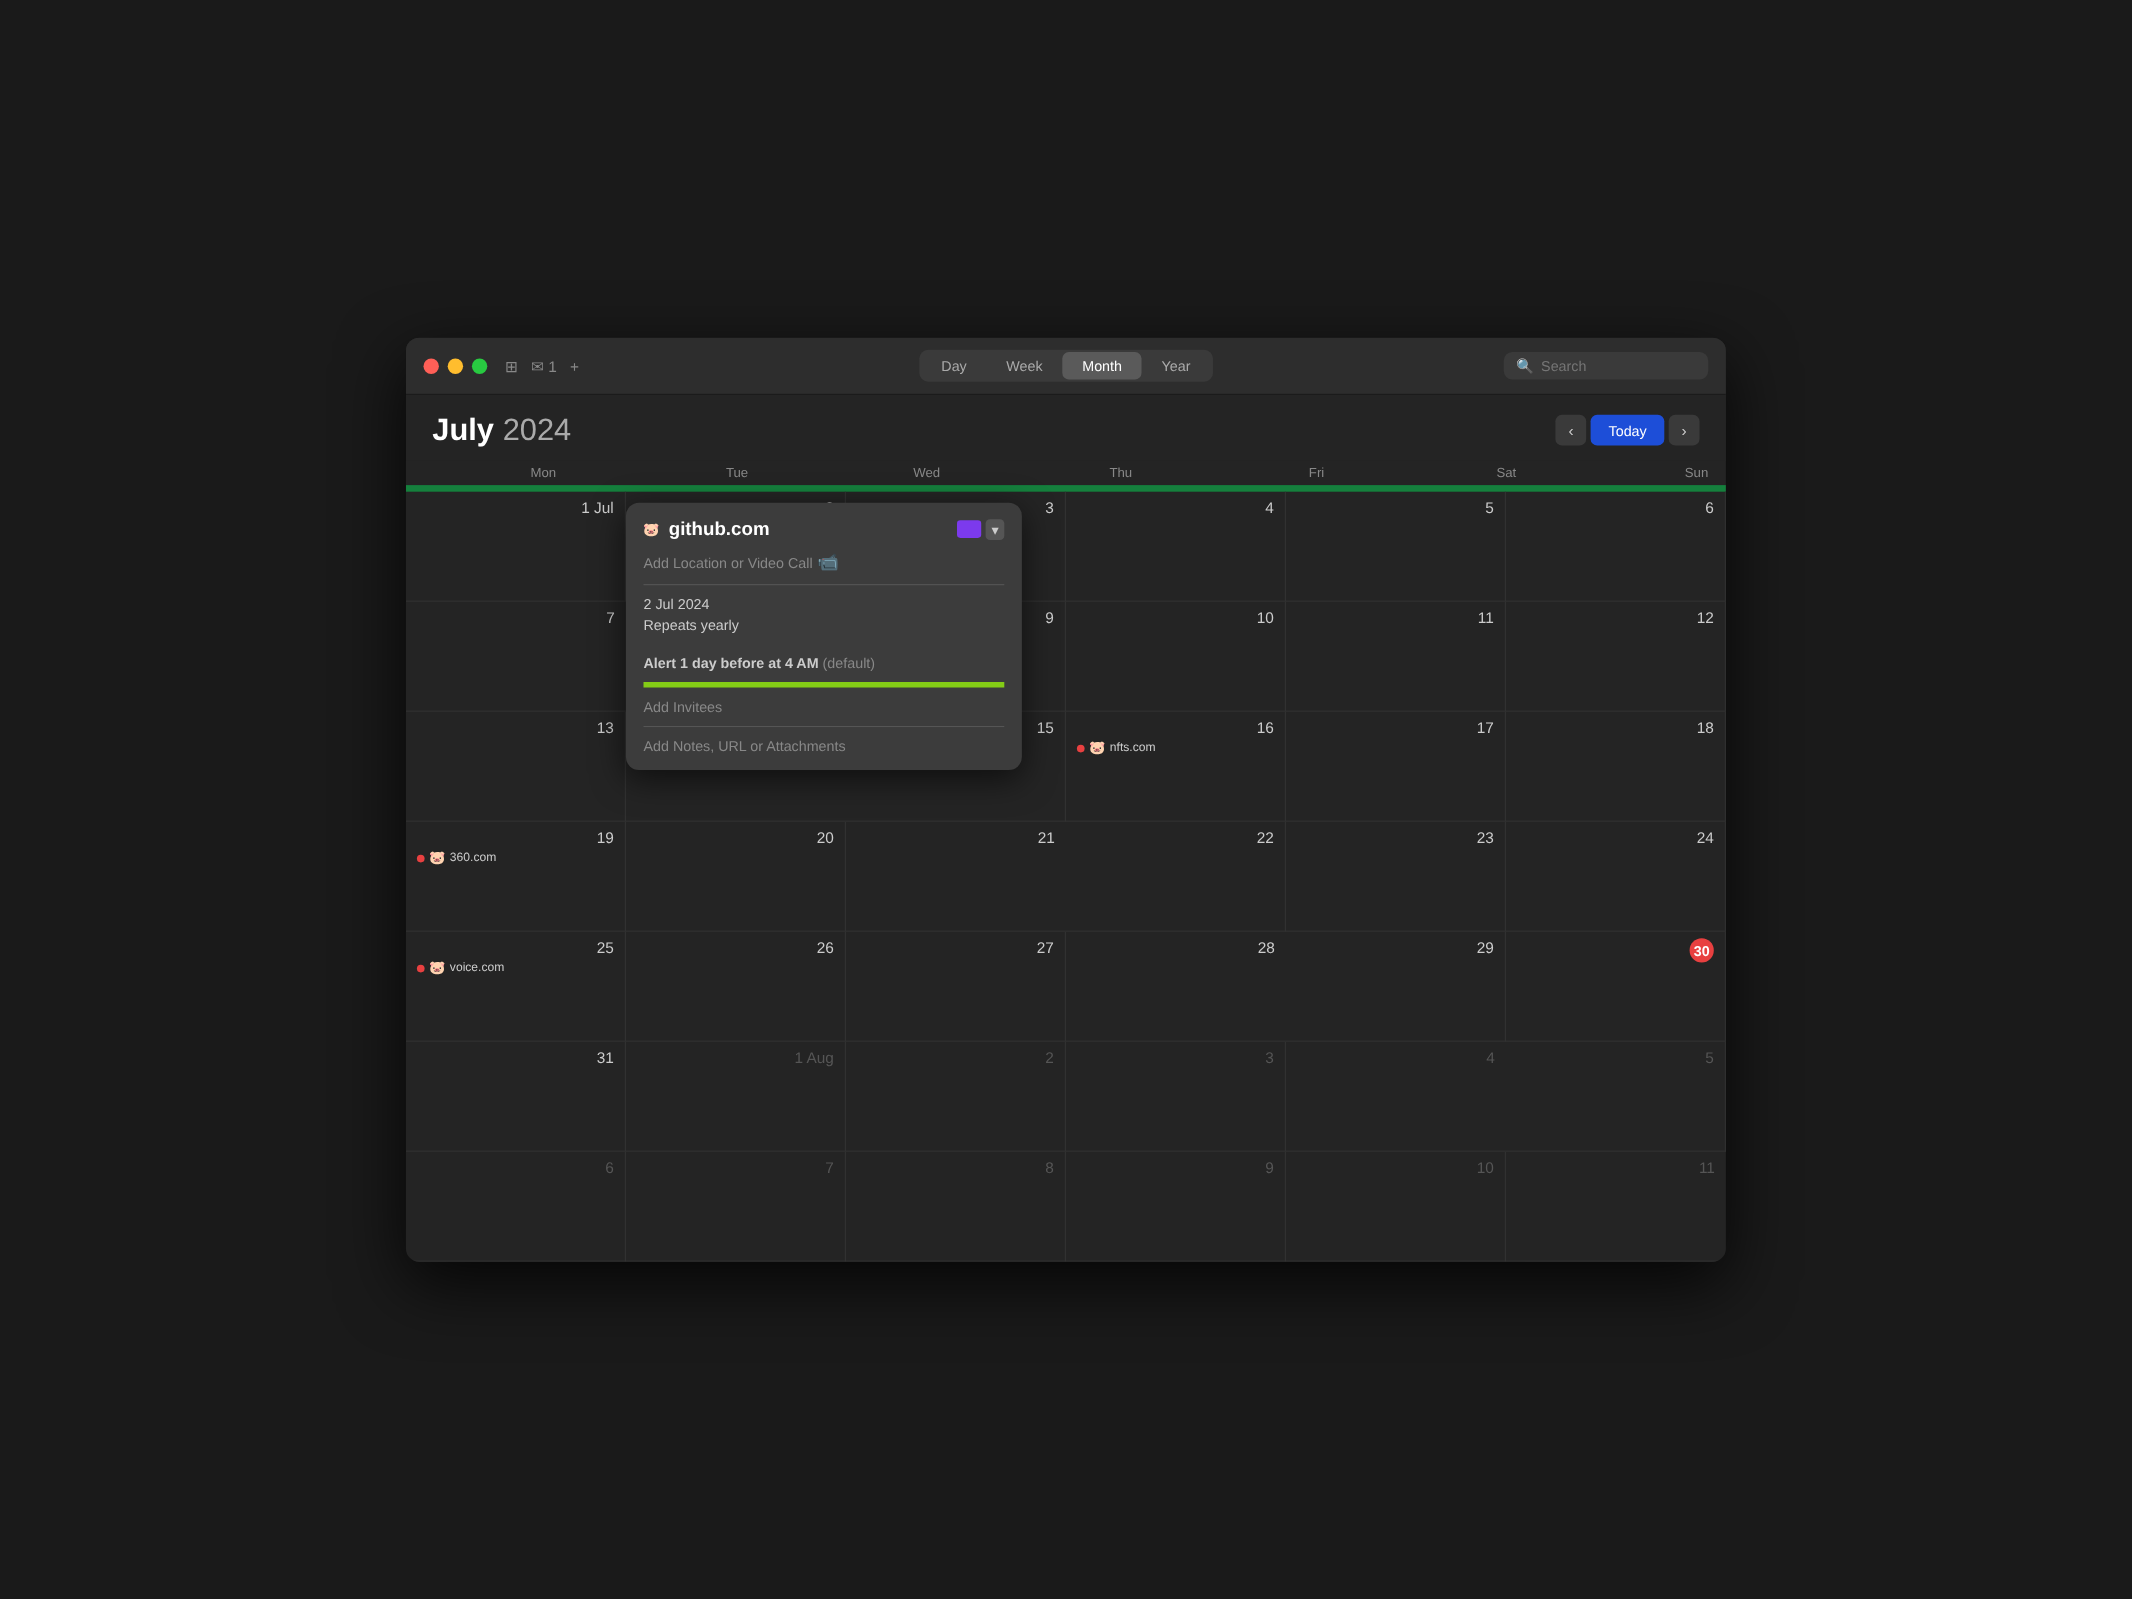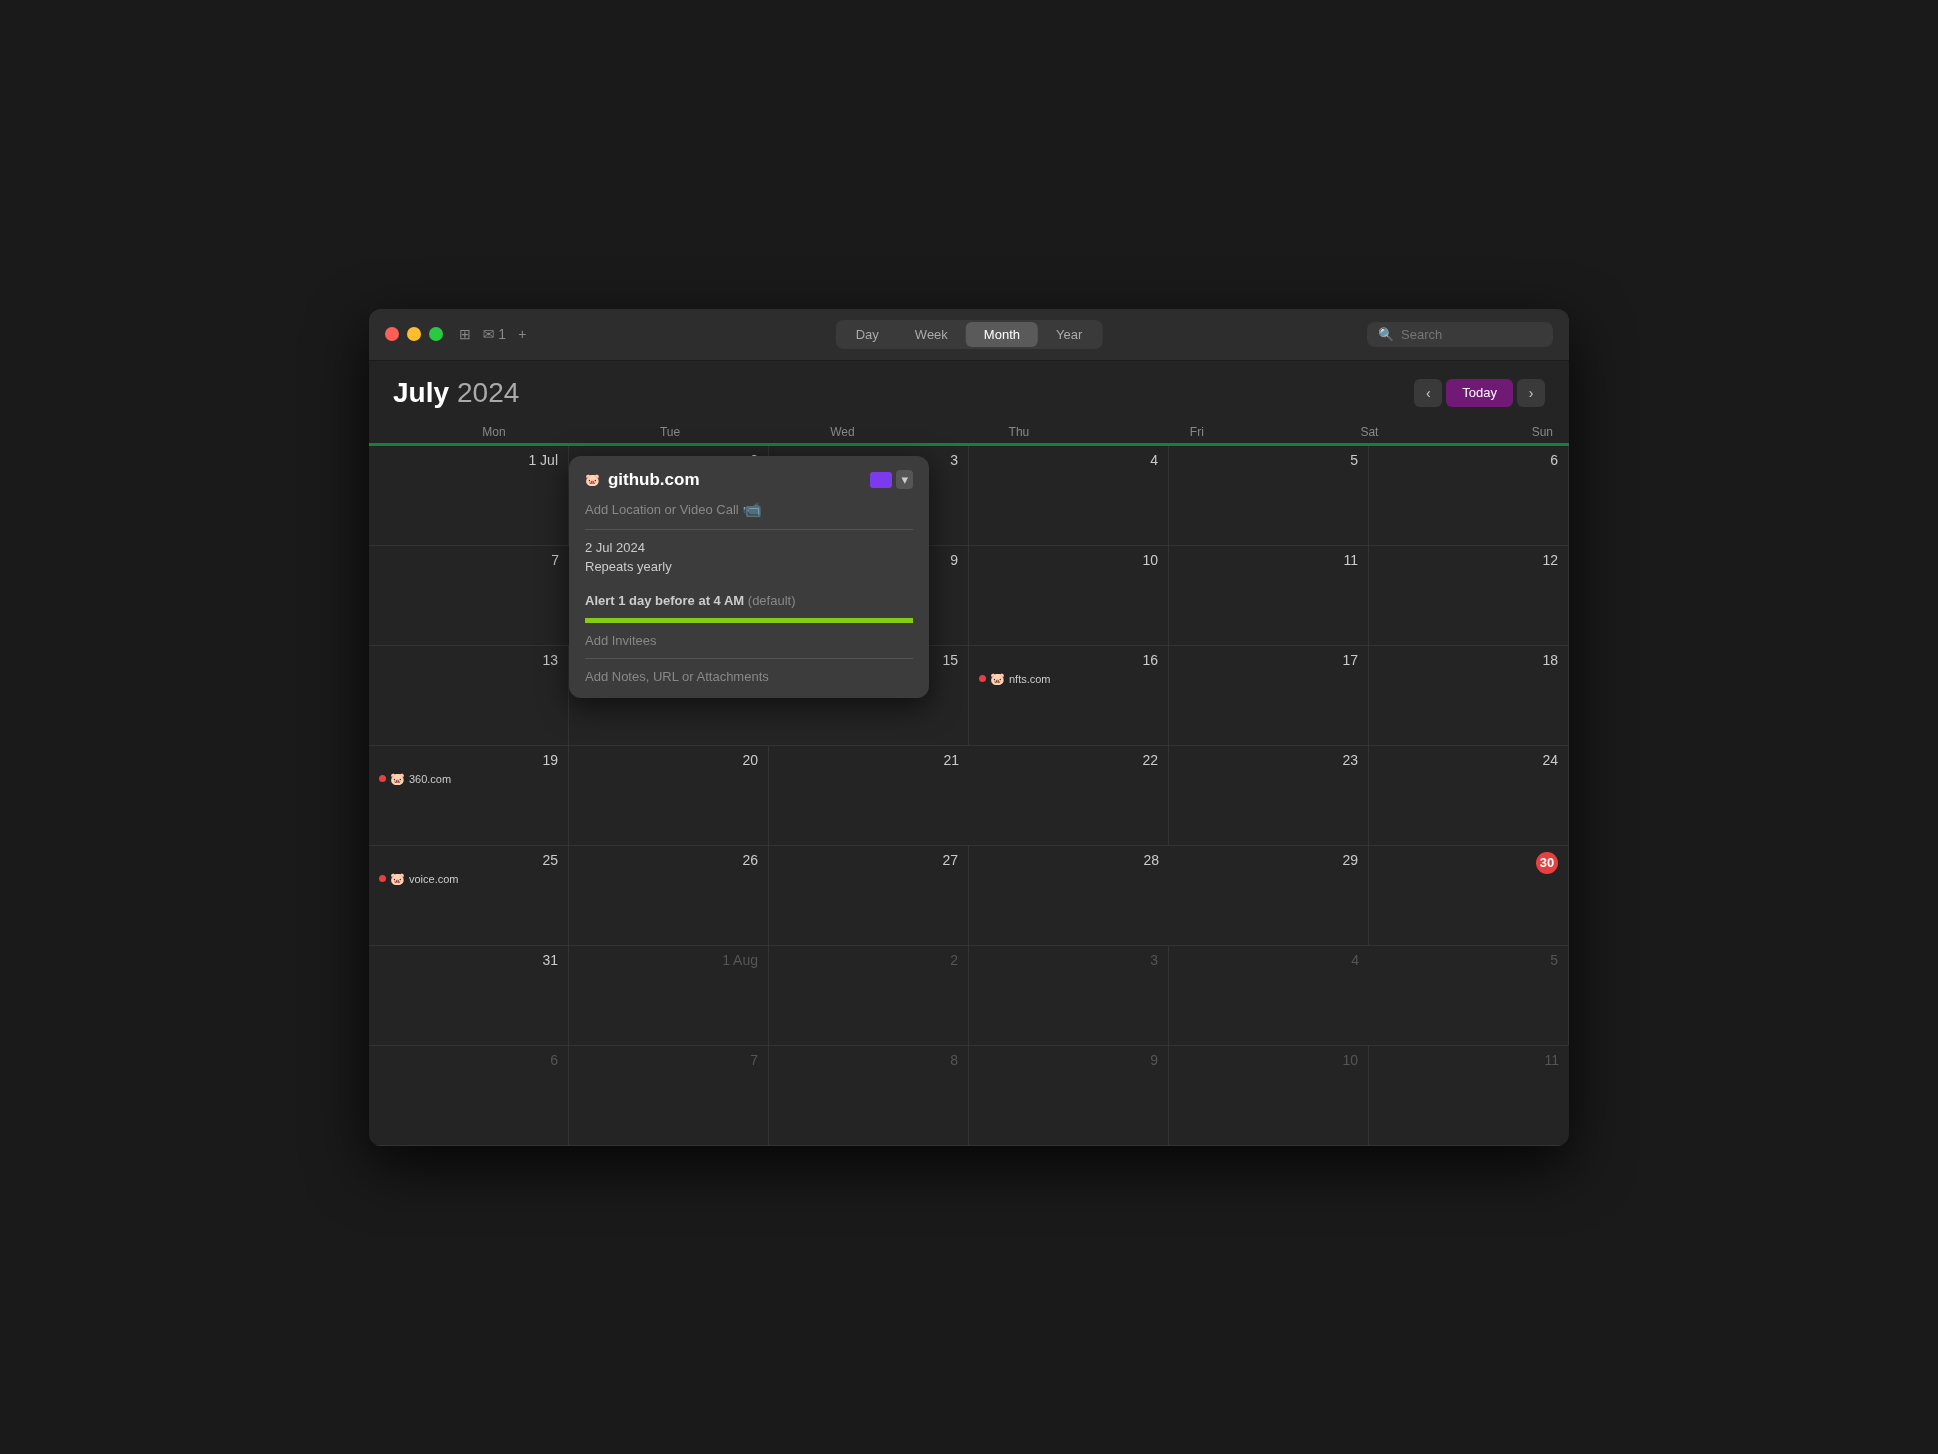--- a/index.html
+++ b/index.html
@@ -122,34 +122,34 @@
       width: 28px;
       height: 28px;
       border-radius: 6px;
       cursor: pointer;
       font-size: 14px;
       display: flex;
       align-items: center;
       justify-content: center;
     }
     .today-btn {
-      background: #701a75;
+      background: #1d4ed8;
       border: none;
       color: #fff;
       padding: 4px 16px;
       border-radius: 6px;
       font-size: 13px;
       cursor: pointer;
       height: 28px;
     }
     
     .day-headers {
       display: grid;
       grid-template-columns: repeat(7, 1fr);
-      border-bottom: 3px solid #15803d;
+      border-bottom: 6px solid #15803d;
       padding: 0 4px;
       gap: 30px;
     }
     .day-header {
       text-align: right;
       padding: 4px 12px 4px;
       font-size: 12px;
       color: #888;
       font-weight: 500;
     }

